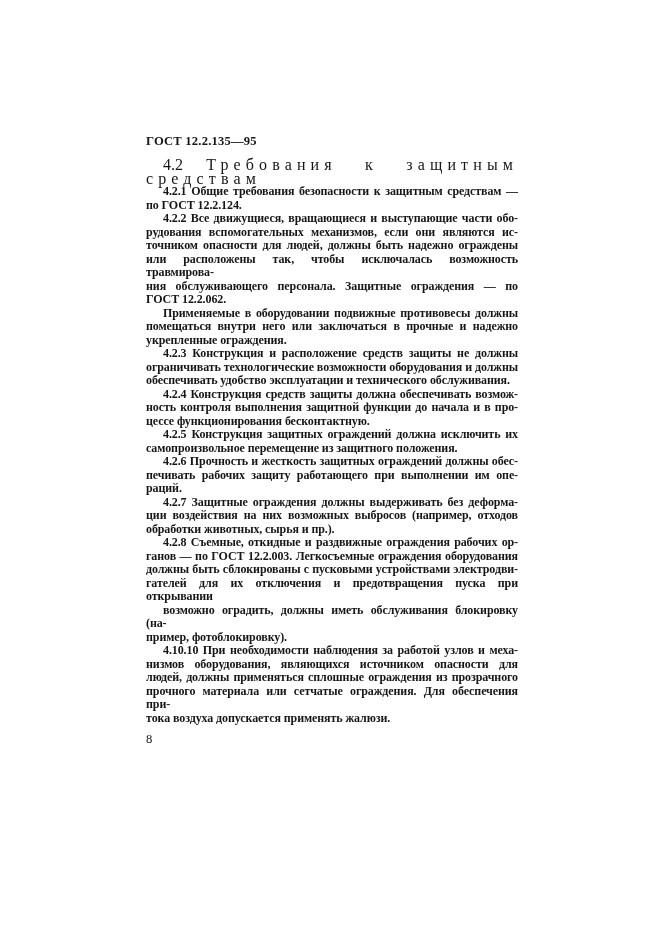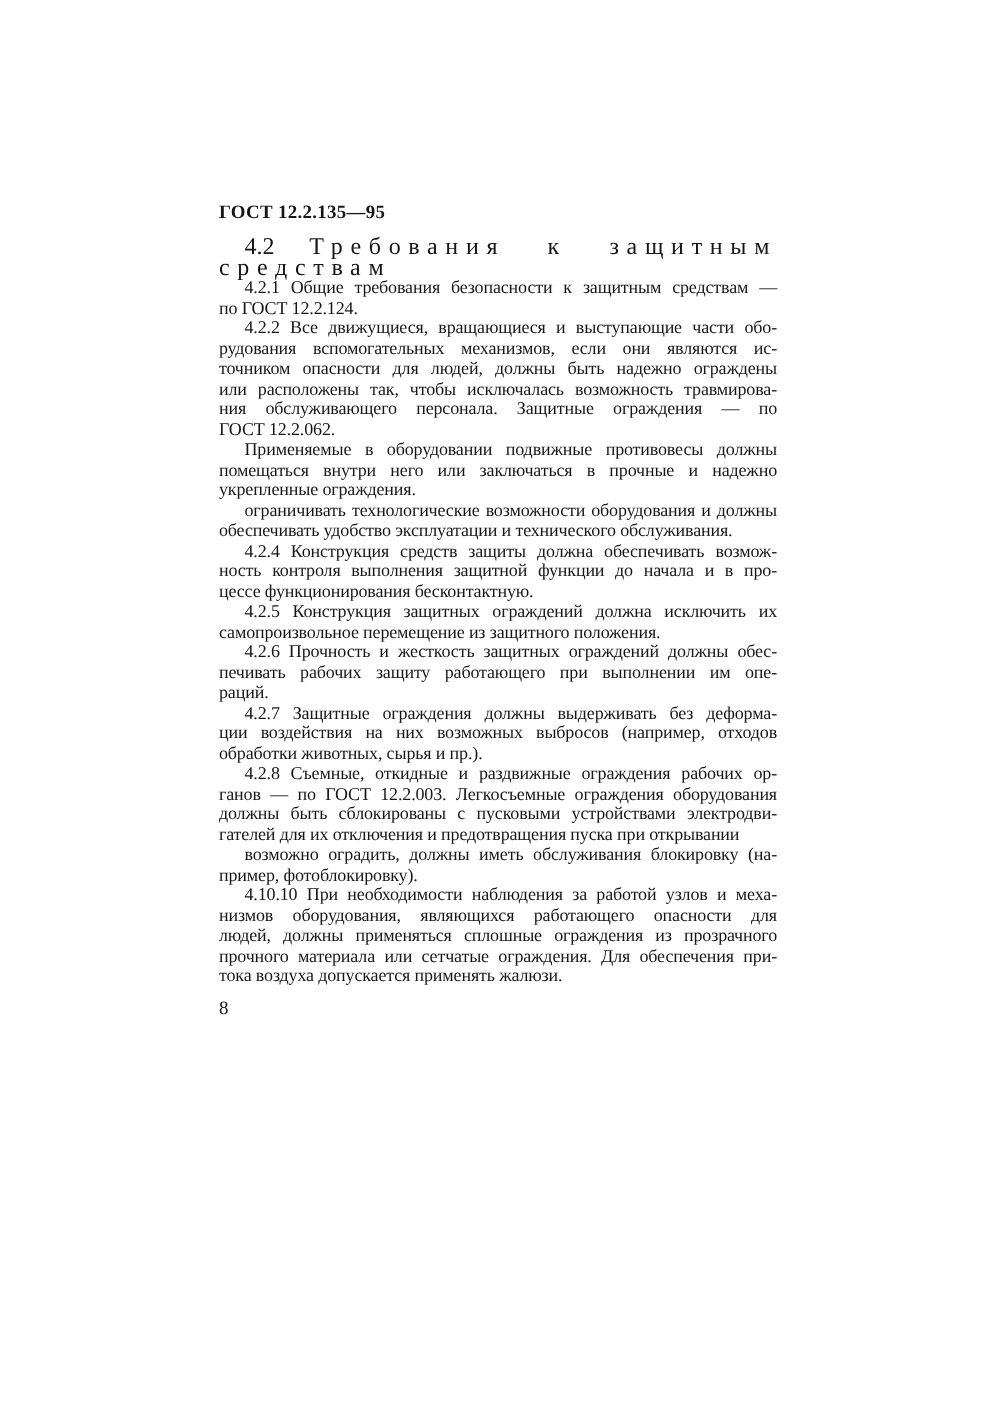--- a/index.html
+++ b/index.html
@@ -41,20 +41,21 @@
   }
   .para {
     margin: 0;
   }
   .line {
     font-size: 12px;
     line-height: 13.5px;
     letter-spacing: -0.1px;
     text-align: justify;
     text-align-last: justify;
+    font-weight: bold;
   }
   .line:first-child {
     text-indent: 17px;
   }
   .line:last-child {
     text-align-last: left;
   }
   .page-number {
     margin-top: 7px;
     font-size: 12.6px;
@@ -82,20 +83,21 @@
           <div class="line">или расположены так, чтобы исключалась возможность травмирова-</div>
           <div class="line">ния обслуживающего персонала. Защитные ограждения — по</div>
           <div class="line">ГОСТ 12.2.062.</div>
         </div>
         <div class="para">
           <div class="line">Применяемые в оборудовании подвижные противовесы должны</div>
           <div class="line">помещаться внутри него или заключаться в прочные и надежно</div>
           <div class="line">укрепленные ограждения.</div>
         </div>
         <div class="para">
+          <div class="line">4.2.3 Конструкция и расположение средств защиты не должны</div>
           <div class="line">ограничивать технологические возможности оборудования и должны</div>
           <div class="line">обеспечивать удобство эксплуатации и технического обслуживания.</div>
         </div>
         <div class="para">
           <div class="line">4.2.4 Конструкция средств защиты должна обеспечивать возмож-</div>
           <div class="line">ность контроля выполнения защитной функции до начала и в про-</div>
           <div class="line">цессе функционирования бесконтактную.</div>
         </div>
         <div class="para">
           <div class="line">4.2.5 Конструкция защитных ограждений должна исключить их</div>
@@ -116,21 +118,21 @@
           <div class="line">ганов — по ГОСТ 12.2.003. Легкосъемные ограждения оборудования</div>
           <div class="line">должны быть сблокированы с пусковыми устройствами электродви-</div>
           <div class="line">гателей для их отключения и предотвращения пуска при открывании</div>
         </div>
         <div class="para">
           <div class="line">возможно оградить, должны иметь обслуживания блокировку (на-</div>
           <div class="line">пример, фотоблокировку).</div>
         </div>
         <div class="para">
           <div class="line">4.10.10 При необходимости наблюдения за работой узлов и меха-</div>
-          <div class="line">низмов оборудования, являющихся работающего опасности для</div>
+          <div class="line">низмов оборудования, являющихся источником опасности для</div>
           <div class="line">людей, должны применяться сплошные ограждения из прозрачного</div>
           <div class="line">прочного материала или сетчатые ограждения. Для обеспечения при-</div>
           <div class="line">тока воздуха допускается применять жалюзи.</div>
         </div>
       </div>
   </div>
 
   <div class="page-number">8</div>
 </div>
 

